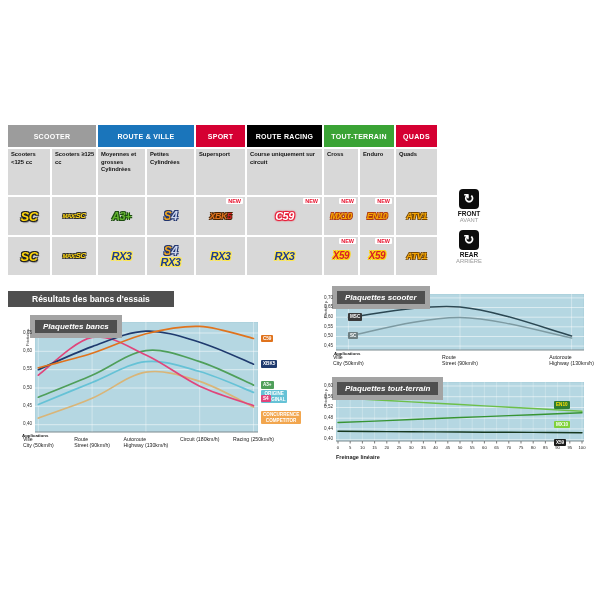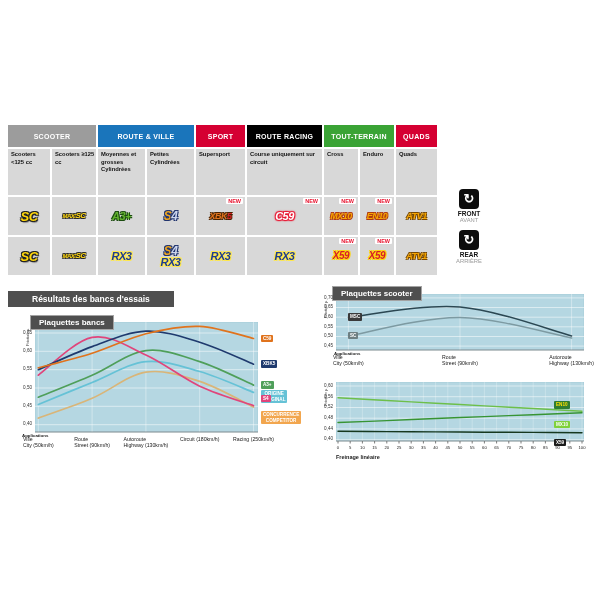--- a/index.html
+++ b/index.html
@@ -33,21 +33,21 @@
   .lg-x59{font-size:10px;color:#d61f26;text-shadow:-1px -1px 0 #ffd60a,1px -1px 0 #ffd60a,-1px 1px 0 #ffd60a,1px 1px 0 #ffd60a;}
   
   #fr{position:absolute;left:448px;top:189px;width:42px;text-align:center;}
   .fr-icon{width:20px;height:20px;margin:0 auto;background:#0d0d0d;border-radius:4px;
            color:#fff;font-size:13px;line-height:19px;text-align:center;font-weight:bold;}
   .fr-t{font-size:6.5px;font-weight:bold;color:#111;margin-top:1px;}
   .fr-s{font-size:5.8px;color:#9a9a9a;margin-bottom:7px;}
   
   .darkbox{position:absolute;background:#4f4f4f;color:#fff;font-weight:bold;white-space:nowrap;}
   #results-title{left:8px;top:291px;font-size:8.5px;padding:3px 24px;}
-  .chart-title{font-size:8px;padding:2px 8px;border:1px solid #a3a3a3;}
+  .chart-title{font-size:8px;padding:2px 8px;border:5px solid #a3a3a3;font-style:italic;}
   
   .chart{position:absolute;}
   .plot-svg{position:absolute;}
   .ytick{position:absolute;font-size:4.6px;color:#333;text-align:right;line-height:1;}
   .ylab{position:absolute;font-size:4.2px;color:#444;white-space:nowrap;
         transform:rotate(-90deg);transform-origin:left top;}
   .xcat{position:absolute;font-size:5.2px;color:#1a1a1a;white-space:nowrap;line-height:1.15;
         transform:translateX(-50%);}
   .xcat b{font-weight:bold;}
   .xcat span{font-weight:normal;}
@@ -275,20 +275,21 @@
       <line x1="221.6" y1="59" x2="221.6" y2="61.5" stroke="#444" stroke-width="0.7"></line>
       <line x1="233.79999999999998" y1="0" x2="233.79999999999998" y2="59" stroke="#ffffff" stroke-opacity="0.5" stroke-width="0.5"></line>
       <line x1="233.79999999999998" y1="59" x2="233.79999999999998" y2="61.5" stroke="#444" stroke-width="0.7"></line>
       <line x1="246" y1="0" x2="246" y2="59" stroke="#ffffff" stroke-opacity="0.5" stroke-width="0.5"></line>
       <line x1="246" y1="59" x2="246" y2="61.5" stroke="#444" stroke-width="0.7"></line>
       <line x1="0" y1="59" x2="248" y2="59" stroke="#777" stroke-width="0.7"></line>
       <path d="M2.0,49.3C10.1,49.4,34.5,49.5,50.8,49.6C67.1,49.7,83.3,49.8,99.6,49.9C115.9,50.0,132.1,50.1,148.4,50.2C164.7,50.2,180.9,50.3,197.2,50.4C213.5,50.5,237.9,50.6,246.0,50.7" fill="none" stroke="#16381f" stroke-width="1.4" stroke-linecap="round"></path>
       <path d="M2.0,40.5C10.1,40.2,34.5,39.3,50.8,38.6C67.1,37.9,83.3,37.1,99.6,36.5C115.9,35.8,132.1,35.2,148.4,34.6C164.7,34.0,180.9,33.3,197.2,32.7C213.5,32.1,237.9,31.2,246.0,30.8" fill="none" stroke="#379433" stroke-width="1.4" stroke-linecap="round"></path>
       <path d="M2.0,15.8C10.1,16.3,34.5,17.6,50.8,18.5C67.1,19.4,83.3,20.3,99.6,21.2C115.9,22.1,132.1,23.0,148.4,23.9C164.7,24.8,180.9,25.7,197.2,26.5C213.5,27.4,237.9,28.8,246.0,29.2" fill="none" stroke="#6dbf4a" stroke-width="1.4" stroke-linecap="round"></path>
     </svg>
+    <div class="darkbox chart-title" style="left: 14px; top: 2px;">Plaquettes tout-terrain</div>
     <div class="ytick" style="left: 0px; width: 15px; top: 8.82273px;">0,60</div>
     <div class="ytick" style="left: 0px; width: 15px; top: 19.55px;">0,56</div>
     <div class="ytick" style="left: 0px; width: 15px; top: 30.2773px;">0,52</div>
     <div class="ytick" style="left: 0px; width: 15px; top: 41.0045px;">0,48</div>
     <div class="ytick" style="left: 0px; width: 15px; top: 51.7318px;">0,44</div>
     <div class="ytick" style="left: 0px; width: 15px; top: 62.4591px;">0,40</div>
     <div class="ylab" style="left: 5px; top: 31px;">Friction µ</div>
     <div class="xtick" style="left: 20px; top: 70px;">0</div>
     <div class="xtick" style="left: 32.2px; top: 70px;">5</div>
     <div class="xtick" style="left: 44.4px; top: 70px;">10</div>

